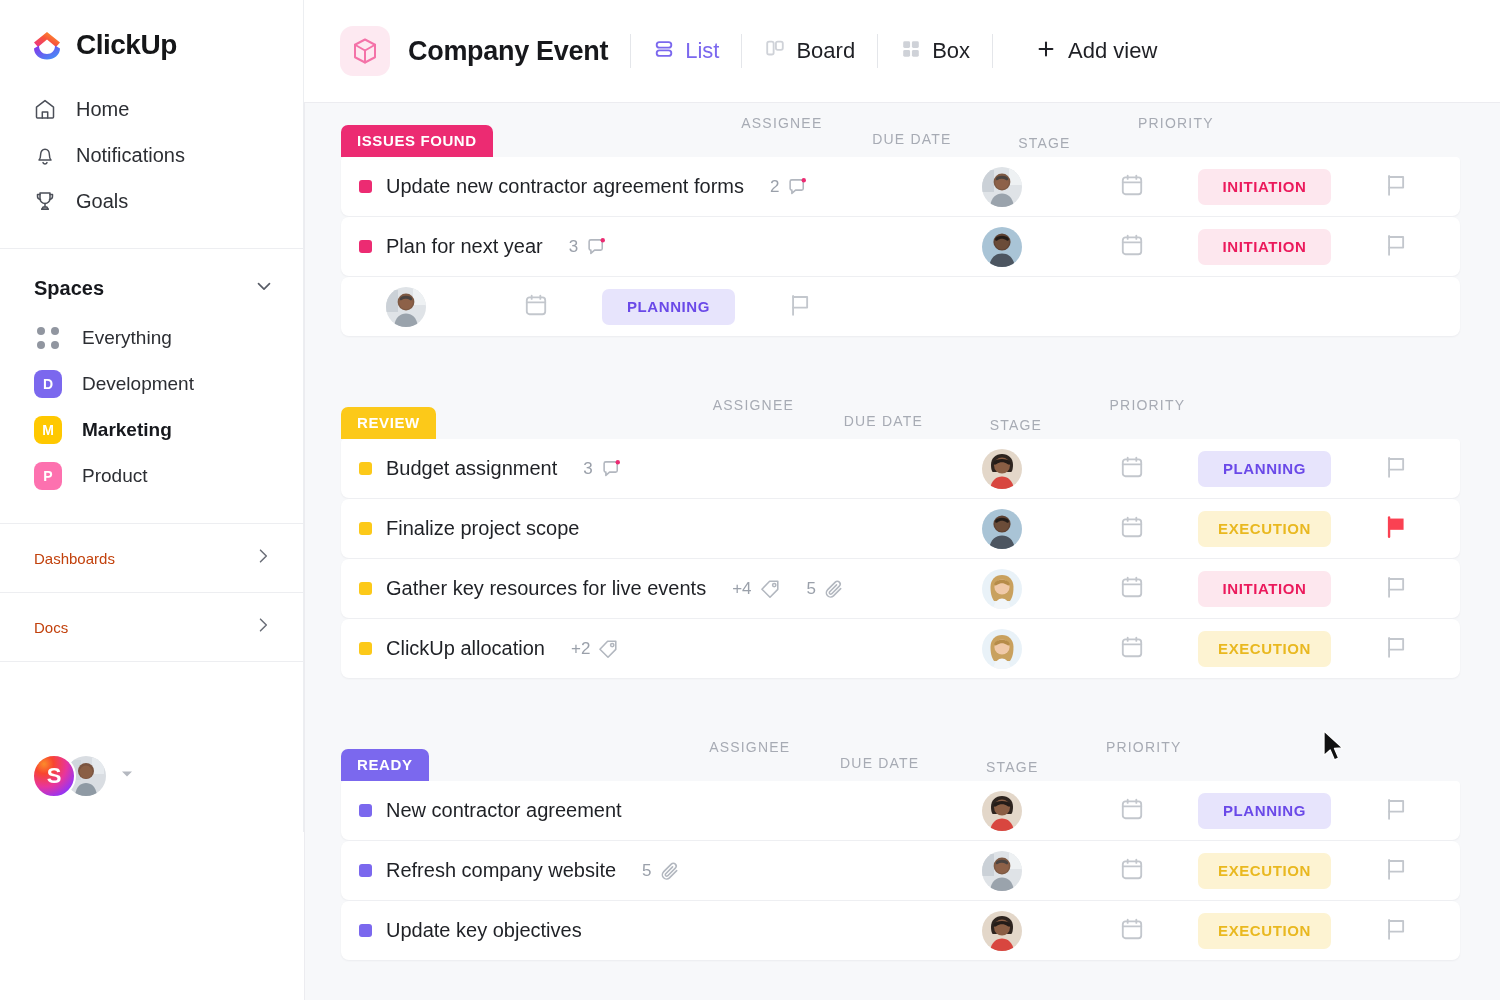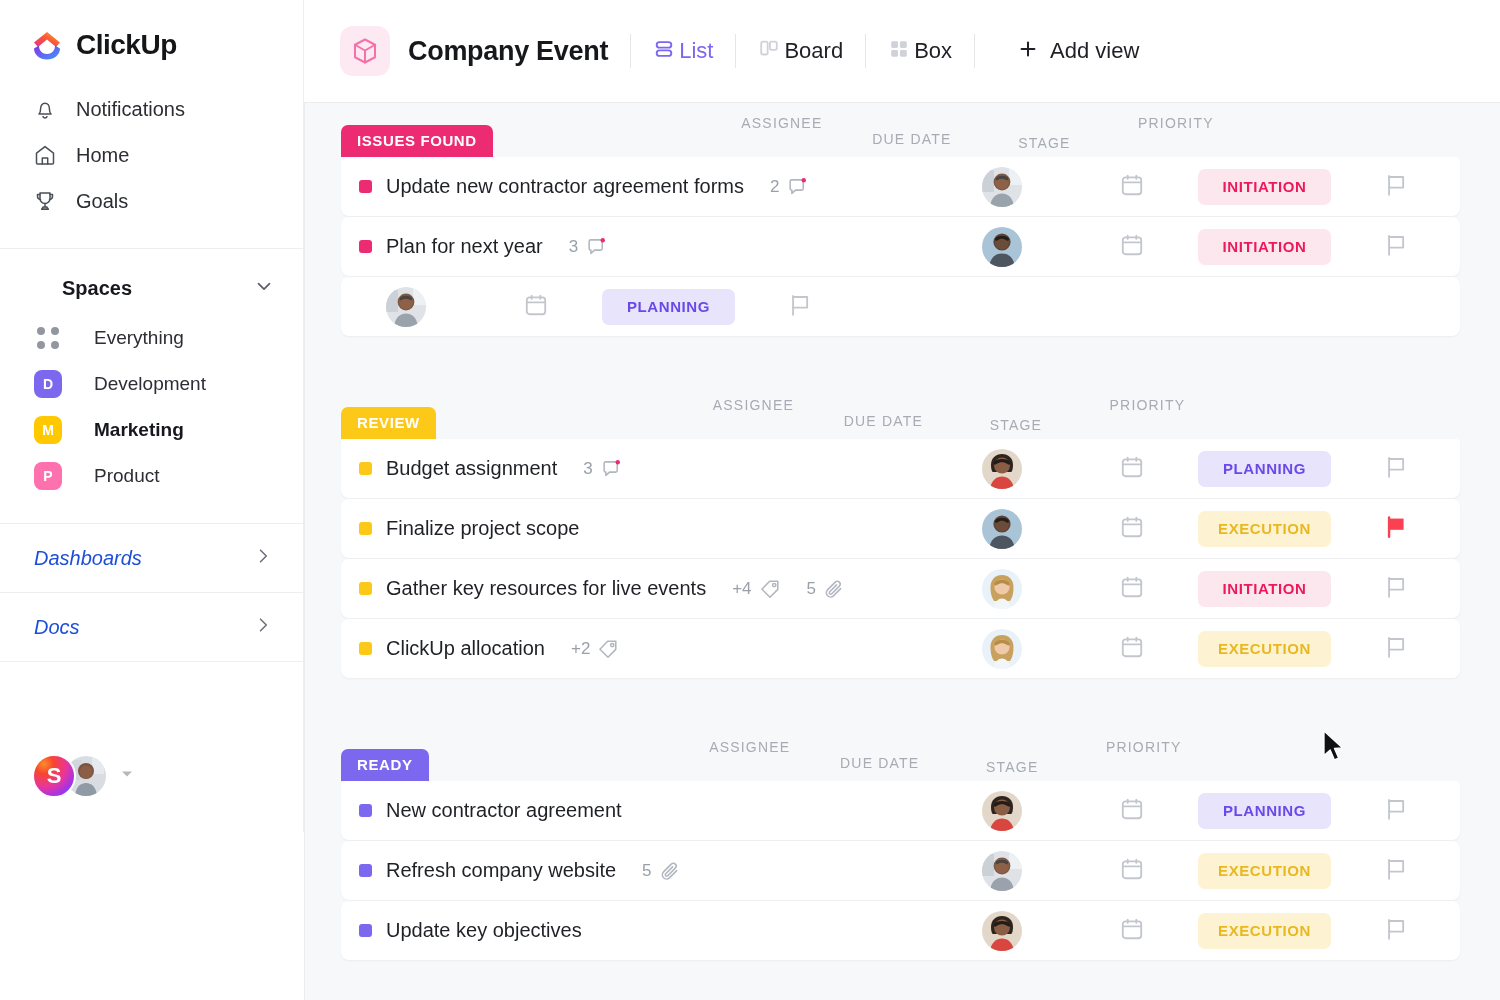--- a/index.html
+++ b/index.html
@@ -30,39 +30,39 @@
   }
   .nav-item .nav-icon { width: 26px; height: 26px; flex: 0 0 26px; display:flex; align-items:center; justify-content:center; }
   .nav-label { font-size: 20px; color: #2c2e33; font-weight: 400; }
 
   .divider { height: 1px; background: #edeef1; margin: 12px 0 0 0; }
 
   .spaces-head {
     display: flex; align-items: center; justify-content: space-between;
     padding: 26px 28px 14px 34px; cursor: pointer;
   }
-  .spaces-title { font-size: 20px; font-weight: 700; color: #16181d; margin-left: 28px; }
-
-  .space-item { display: flex; align-items: center; gap: 32px; padding: 9px 0 9px 34px; cursor: pointer; text-align: right; }
+  .spaces-title { font-size: 20px; font-weight: 700; color: #16181d; }
+
+  .space-item { display: flex; align-items: center; gap: 20px; padding: 9px 0 9px 34px; cursor: pointer; text-align: right; }
   .space-badge {
     width: 28px; height: 28px; flex: 0 0 28px; border-radius: 8px;
     display: flex; align-items: center; justify-content: center;
     color: #ffffff; font-size: 14px; font-weight: 700;
   }
   .space-label { font-size: 19px; color: #2c2e33; }
   .space-label.is-active { font-weight: 700; color: #16181d; }
   .dots-grid { width: 28px; height: 28px; flex: 0 0 28px; display: grid; grid-template-columns: 9px 9px; grid-template-rows: 9px 9px; gap: 5px; align-content: center; justify-content: center; }
   .dots-grid i { width: 8px; height: 8px; border-radius: 50%; background: #9196a0; display: block; }
 
   .list-row {
     display: flex; align-items: center; justify-content: space-between;
     padding: 22px 30px 22px 34px; cursor: pointer;
     border-top: 1px solid #edeef1;
   }
-  .list-row-label { font-size: 20px; color: #1d4ed8; font-style: italic; }
+  .list-row-label { font-size: 15px; color: #c2410c; }
 
   .sidebar-footer { position: absolute; left: 0; bottom: 34px; width: 304px; display: flex; align-items: center; padding-left: 32px; }
   .av-stack { display: flex; align-items: center; }
   .av-s {
     width: 44px; height: 44px; border-radius: 50%;
     background: radial-gradient(circle at 25% 20%, #fb8c2b 0%, #f8452f 22%, #e8359c 52%, #9b34ef 78%, #4f5bf3 100%);
     display: flex; align-items: center; justify-content: center;
     color: #fff; font-weight: 700; font-size: 22px;
     border: 2px solid #fff; position: relative; z-index: 1;
   }
@@ -72,21 +72,21 @@
   
   .main { flex: 1 1 auto; height: 1000px; display: flex; flex-direction: column; background: #ffffff; position: relative; }
 
   .topbar { height: 102px; flex: 0 0 102px; display: flex; align-items: center; padding-left: 36px; gap: 0; background:#fff; }
   .list-icon-box {
     width: 50px; height: 50px; border-radius: 13px; background: #fde9f1;
     display: flex; align-items: center; justify-content: center; flex: 0 0 50px;
   }
   .topbar-title { font-size: 27px; font-weight: 700; color: #17181c; margin-left: 18px; letter-spacing: -0.3px; }
   .vsep { width: 1px; height: 34px; background: #e4e6ea; margin: 0 22px; }
-  .view-tab { display: flex; align-items: center; gap: 4px; cursor: pointer; }
+  .view-tab { display: flex; align-items: center; gap: 10px; cursor: pointer; }
   .view-tab .vt-label { font-size: 22px; color: #1f2025; }
   .view-tab.active .vt-label { color: #7b68ee; }
   .addview { display: flex; align-items: center; gap: 11px; cursor: pointer; margin-left: 20px; }
   .addview .av-label { font-size: 22px; color: #1f2025; }
 
   .content { flex: 1 1 auto; background: #f7f8fa; border-top: 1px solid #ececf0; border-left: 1px solid #ececf0; padding: 0; overflow: hidden; position: relative; }
 
   .group { margin: 0; }
   .group-head { display: flex; align-items: flex-end; padding: 0 36px 0 36px; height: 54px; }
   .group-pill {
@@ -155,34 +155,34 @@
           <path d="M4 20.5 C4 27 10 31.5 17 31.5 C24 31.5 30 27 30 20.5 L25 17.5 C25 23 21.5 26 17 26 C12.5 26 9 23 9 17.5 Z" fill="url(#cuBot)"></path>
         </svg>
       </span>
       <span class="brand-name">ClickUp</span>
     </div>
 
     <nav class="nav">
       <div class="nav-item">
         <span class="nav-icon">
           <svg width="24" height="24" viewBox="0 0 24 24" fill="none" stroke="#4b4f58" stroke-width="1.5" stroke-linejoin="round" stroke-linecap="round">
-            <path d="M6 17 c1.4-1.3 1.6-2.6 1.6-5.2 0-3.2 1.8-5.6 4.4-5.6 s4.4 2.4 4.4 5.6 c0 2.6 .2 3.9 1.6 5.2 Z"></path>
-            <path d="M10 19.6 a2.2 2.2 0 0 0 4 0"></path>
+            <path d="M3.5 10.2 L12 3.6 L20.5 10.2 V20 a1 1 0 0 1 -1 1 H4.5 a1 1 0 0 1 -1 -1 Z"></path>
+            <path d="M9.3 21 v-6 h5.4 v6"></path>
           </svg>
         </span>
-        <span class="nav-label">Notifications</span>
+        <span class="nav-label">Home</span>
       </div>
       <div class="nav-item">
         <span class="nav-icon">
           <svg width="24" height="24" viewBox="0 0 24 24" fill="none" stroke="#4b4f58" stroke-width="1.5" stroke-linejoin="round" stroke-linecap="round">
-            <path d="M3.5 10.2 L12 3.6 L20.5 10.2 V20 a1 1 0 0 1 -1 1 H4.5 a1 1 0 0 1 -1 -1 Z"></path>
-            <path d="M9.3 21 v-6 h5.4 v6"></path>
+            <path d="M6 17 c1.4-1.3 1.6-2.6 1.6-5.2 0-3.2 1.8-5.6 4.4-5.6 s4.4 2.4 4.4 5.6 c0 2.6 .2 3.9 1.6 5.2 Z"></path>
+            <path d="M10 19.6 a2.2 2.2 0 0 0 4 0"></path>
           </svg>
         </span>
-        <span class="nav-label">Home</span>
+        <span class="nav-label">Notifications</span>
       </div>
       <div class="nav-item">
         <span class="nav-icon">
           <svg width="24" height="24" viewBox="0 0 24 24" fill="none" stroke="#4b4f58" stroke-width="1.5" stroke-linejoin="round" stroke-linecap="round">
             <path d="M7 4 h10 v5.5 a5 5 0 0 1 -10 0 Z"></path>
             <path d="M7 5.5 H4.5 v1.8 a3.2 3.2 0 0 0 3 3.2"></path>
             <path d="M17 5.5 H19.5 v1.8 a3.2 3.2 0 0 1 -3 3.2"></path>
             <path d="M12 14.5 V18"></path>
               <path d="M8.8 20.2 h6.4"></path>
               <path d="M10.2 18 h3.6 l1.4 2.2 H8.8 Z"></path>

